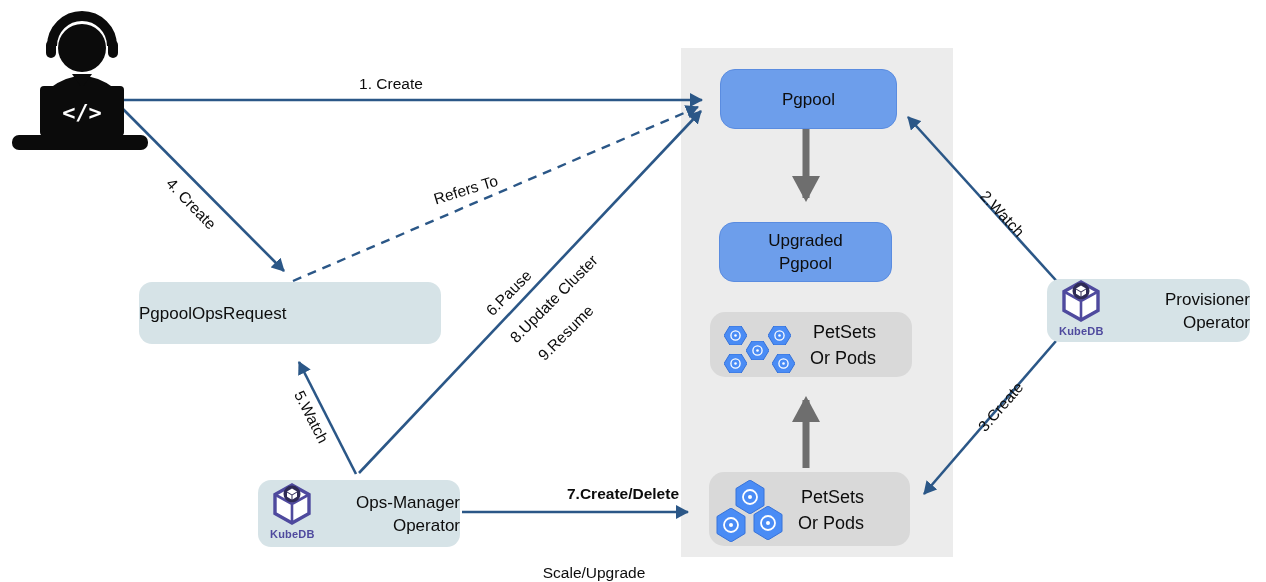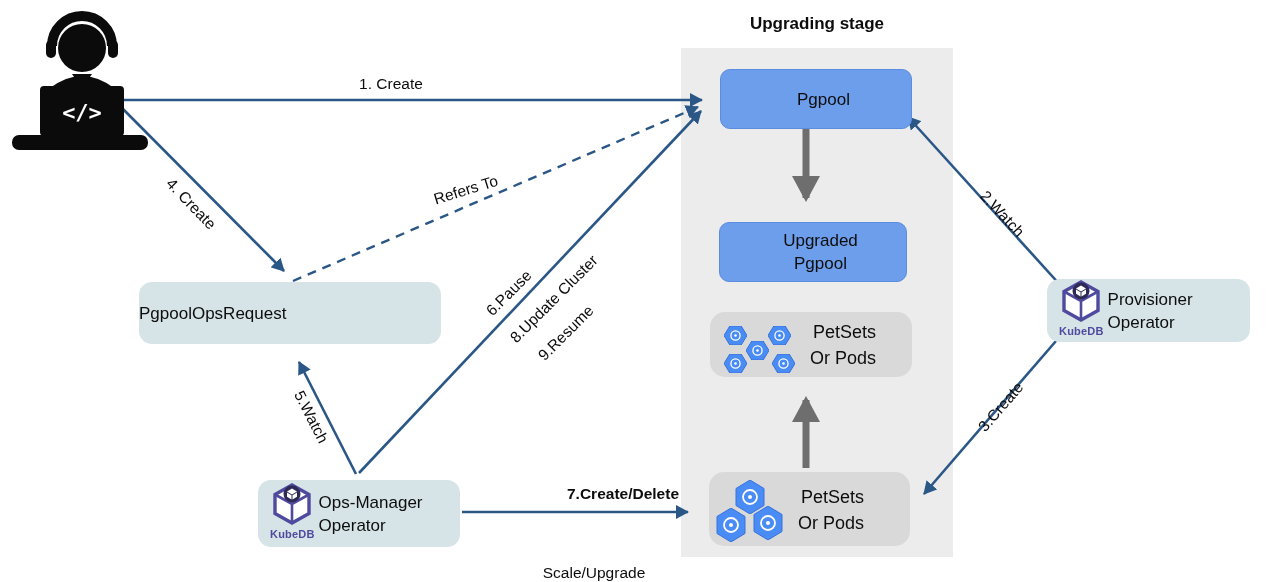--- a/index.html
+++ b/index.html
@@ -21,38 +21,37 @@
     font-family:"Liberation Sans",sans-serif;color:var(--ink);overflow:hidden;
   }
   .stage-panel{position:absolute;left:681px;top:48px;width:272px;height:509px;background:var(--stage-bg);z-index:1;}
   .stage-title{position:absolute;left:681px;top:14px;width:272px;text-align:center;font-size:17px;font-weight:bold;color:#0c0c0c;z-index:4;}
   .arrows{position:absolute;left:0;top:0;z-index:2;pointer-events:none;}
   .arrow-line{stroke:var(--arrow);stroke-width:2.6px;fill:none;}
   .arrow-line.dashed{stroke-dasharray:9 7;stroke-width:2.4px;}
   .gray-line{stroke:var(--graybar);stroke-width:7px;fill:none;}
   .node{position:absolute;display:flex;align-items:center;justify-content:center;
         text-align:center;font-size:17px;line-height:23px;color:#0d0d0d;z-index:3;}
-  .node.blue{background:var(--blue-node);border:1px solid var(--blue-node-border);border-radius:10px;padding-left:15px;}
+  .node.blue{background:var(--blue-node);border:1px solid var(--blue-node-border);border-radius:15px;}
   .node.gray{background:var(--gray-node);border-radius:15px;justify-content:flex-start;}
   .node.teal{background:var(--teal-node);border-radius:13px;justify-content:flex-start;}
   .pods-label{position:absolute;font-size:18px;line-height:26px;text-align:right;}
   .pod{position:absolute;}
   .edge-label{position:absolute;font-size:15.5px;color:#0c0c0c;white-space:nowrap;z-index:4;}
   .kubedb{display:flex;flex-direction:column;align-items:center;flex:0 0 auto;margin:2px 4px 0 12px;}
   .kubedb-word{font-size:11px;font-weight:bold;color:var(--kubedb-purple);letter-spacing:.2px;margin-top:-2px;}
-  .op-label{flex:1;text-align:left;font-size:17px;line-height:23px;}
+  .op-label{flex:1;text-align:right;font-size:17px;line-height:23px;}
   .user-icon{position:absolute;left:10px;top:4px;z-index:3;}
 </style>
 </head>
 <body>
 
 <div class="diagram">
 
   <div class="stage-panel"></div>
-  <div class="stage-title">Upgrading stage</div>
 
   <svg class="arrows" width="1266" height="582" viewBox="0 0 1266 582">
     <defs>
       <marker id="navyArrow" markerUnits="userSpaceOnUse" markerWidth="16" markerHeight="14" refX="12" refY="7" orient="auto">
         <path d="M0,0 L13,7 L0,14 z" fill="#2b5787"></path>
       </marker>
       <marker id="grayArrow" markerUnits="userSpaceOnUse" markerWidth="30" markerHeight="30" refX="22" refY="14" orient="auto">
         <path d="M0,0 L26,14 L0,28 z" fill="#6e6e6e"></path>
       </marker>
     </defs>

